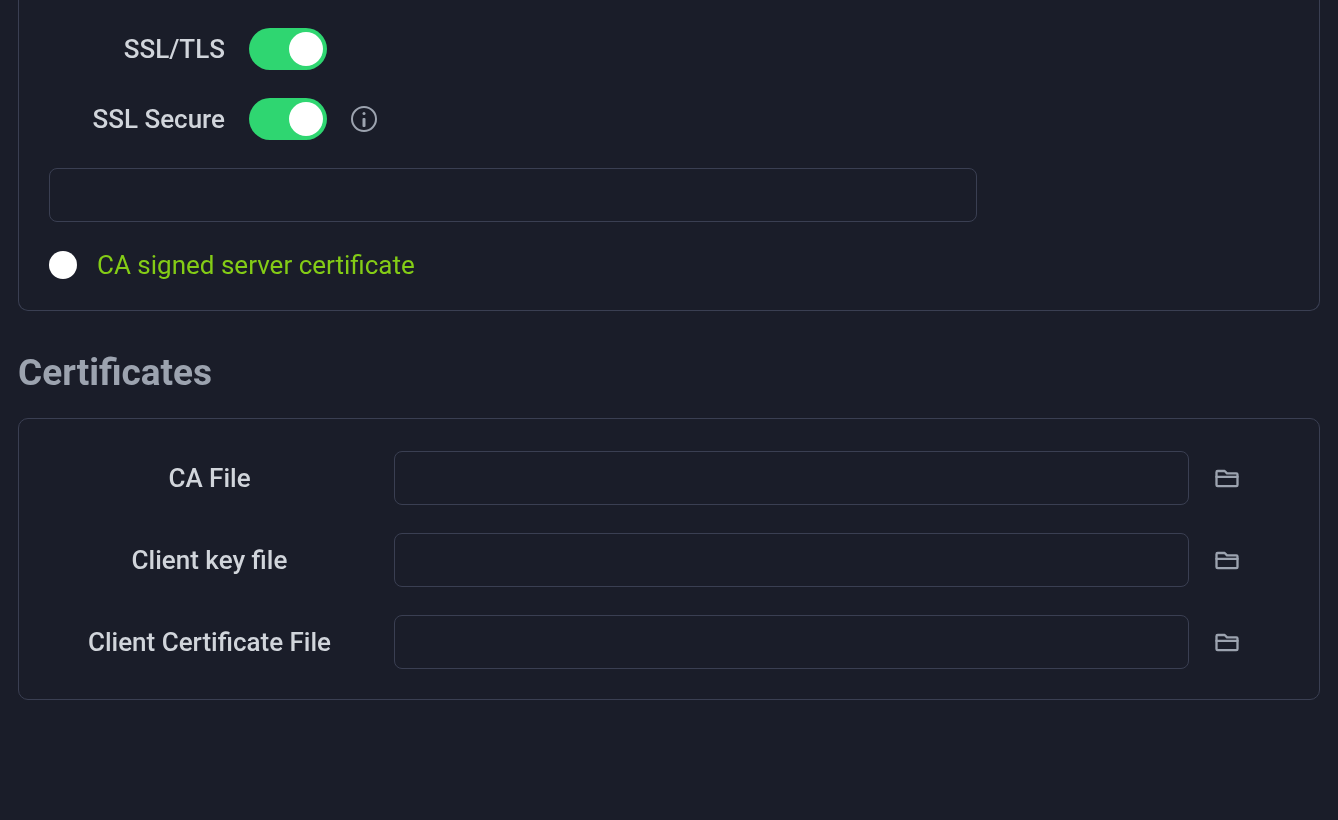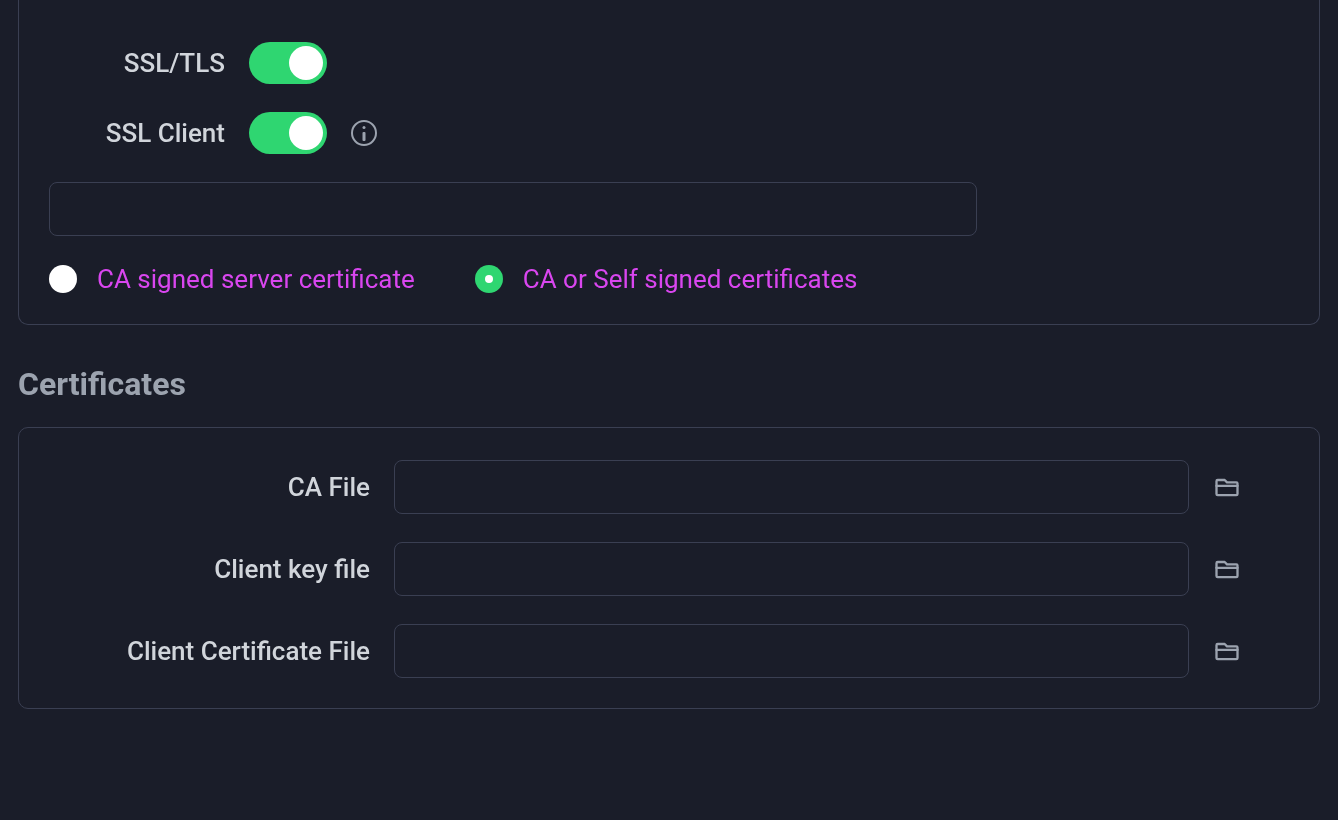--- a/index.html
+++ b/index.html
@@ -27,32 +27,34 @@
       border-top-left-radius: 0;
       border-top-right-radius: 0;
       padding-top: 14px;
     }
     .form-row {
       display: flex;
       align-items: center;
       margin-top: 28px;
     }
     .form-row:first-child {
+      margin-top: 14px;
     }
     .label {
       width: 200px;
       text-align: right;
       font-size: 26px;
       font-weight: 500;
       color: #d1d5db;
       padding-right: 24px;
       flex-shrink: 0;
     }
     .label-wide {
       width: 345px;
+      text-align: center;
     }
     .control-area {
       display: flex;
       align-items: center;
       flex: 1;
       gap: 24px;
     }
     .toggle {
       width: 78px;
       height: 42px;
@@ -144,24 +146,24 @@
     }
     .radio-checked::after {
       content: "";
       width: 8px;
       height: 8px;
       background: #fff;
       border-radius: 50%;
     }
     .radio-label {
       font-size: 26px;
-      color: #d946ef;
+      color: #84cc16;
     }
     .section-title {
-      font-size: 32px;
+      font-size: 37px;
       font-weight: 700;
       color: #9ca3af;
       margin: 40px 0 24px 0;
     }
     .file-row {
       display: flex;
       align-items: center;
       margin-top: 28px;
     }
     .file-row:first-child {
@@ -203,45 +205,41 @@
   <div class="form-row">
     <div class="label">SSL/TLS</div>
     <div class="control-area">
       <div class="toggle">
         <div class="toggle-knob"></div>
       </div>
     </div>
   </div>
 
   <div class="form-row">
-    <div class="label">SSL Client</div>
+    <div class="label">SSL Secure</div>
     <div class="control-area">
       <div class="toggle">
         <div class="toggle-knob"></div>
       </div>
       <div class="info-icon"></div>
     </div>
   </div>
 
   <div class="form-row">
     <div class="control-area">
       <input type="text" class="text-input" value="" style="">
     </div>
   </div>
 
   <div class="form-row">
     <div class="control-area">
       <div class="radio-group">
         <div class="radio-option">
           <div class="radio radio-unchecked"></div>
           <span class="radio-label">CA signed server certificate</span>
-        </div>
-        <div class="radio-option">
-          <div class="radio radio-checked"></div>
-          <span class="radio-label">CA or Self signed certificates</span>
         </div>
       </div>
     </div>
   </div>
 
 </div>
 
 <div class="section-title">Certificates</div>
 
 <div class="panel">

